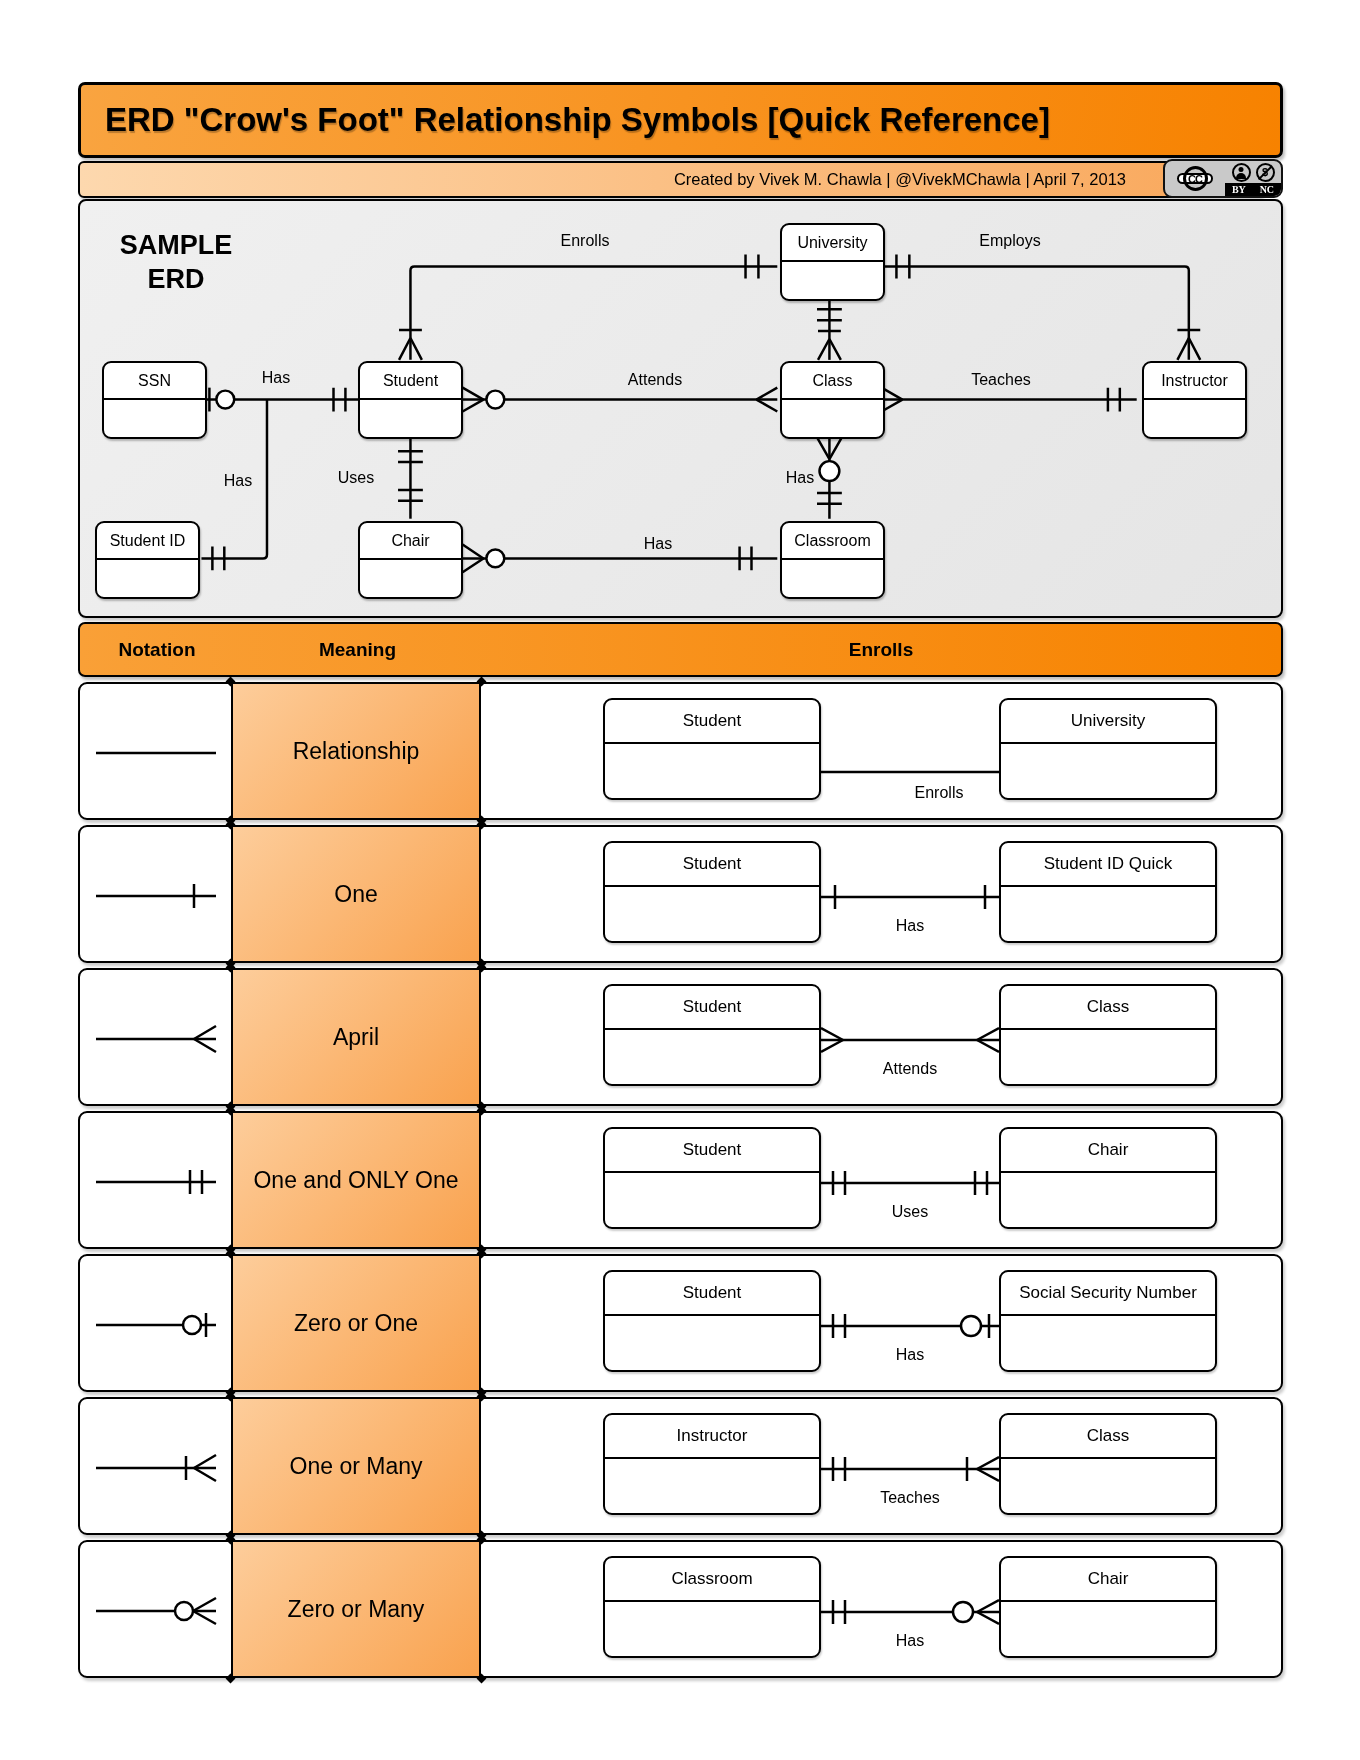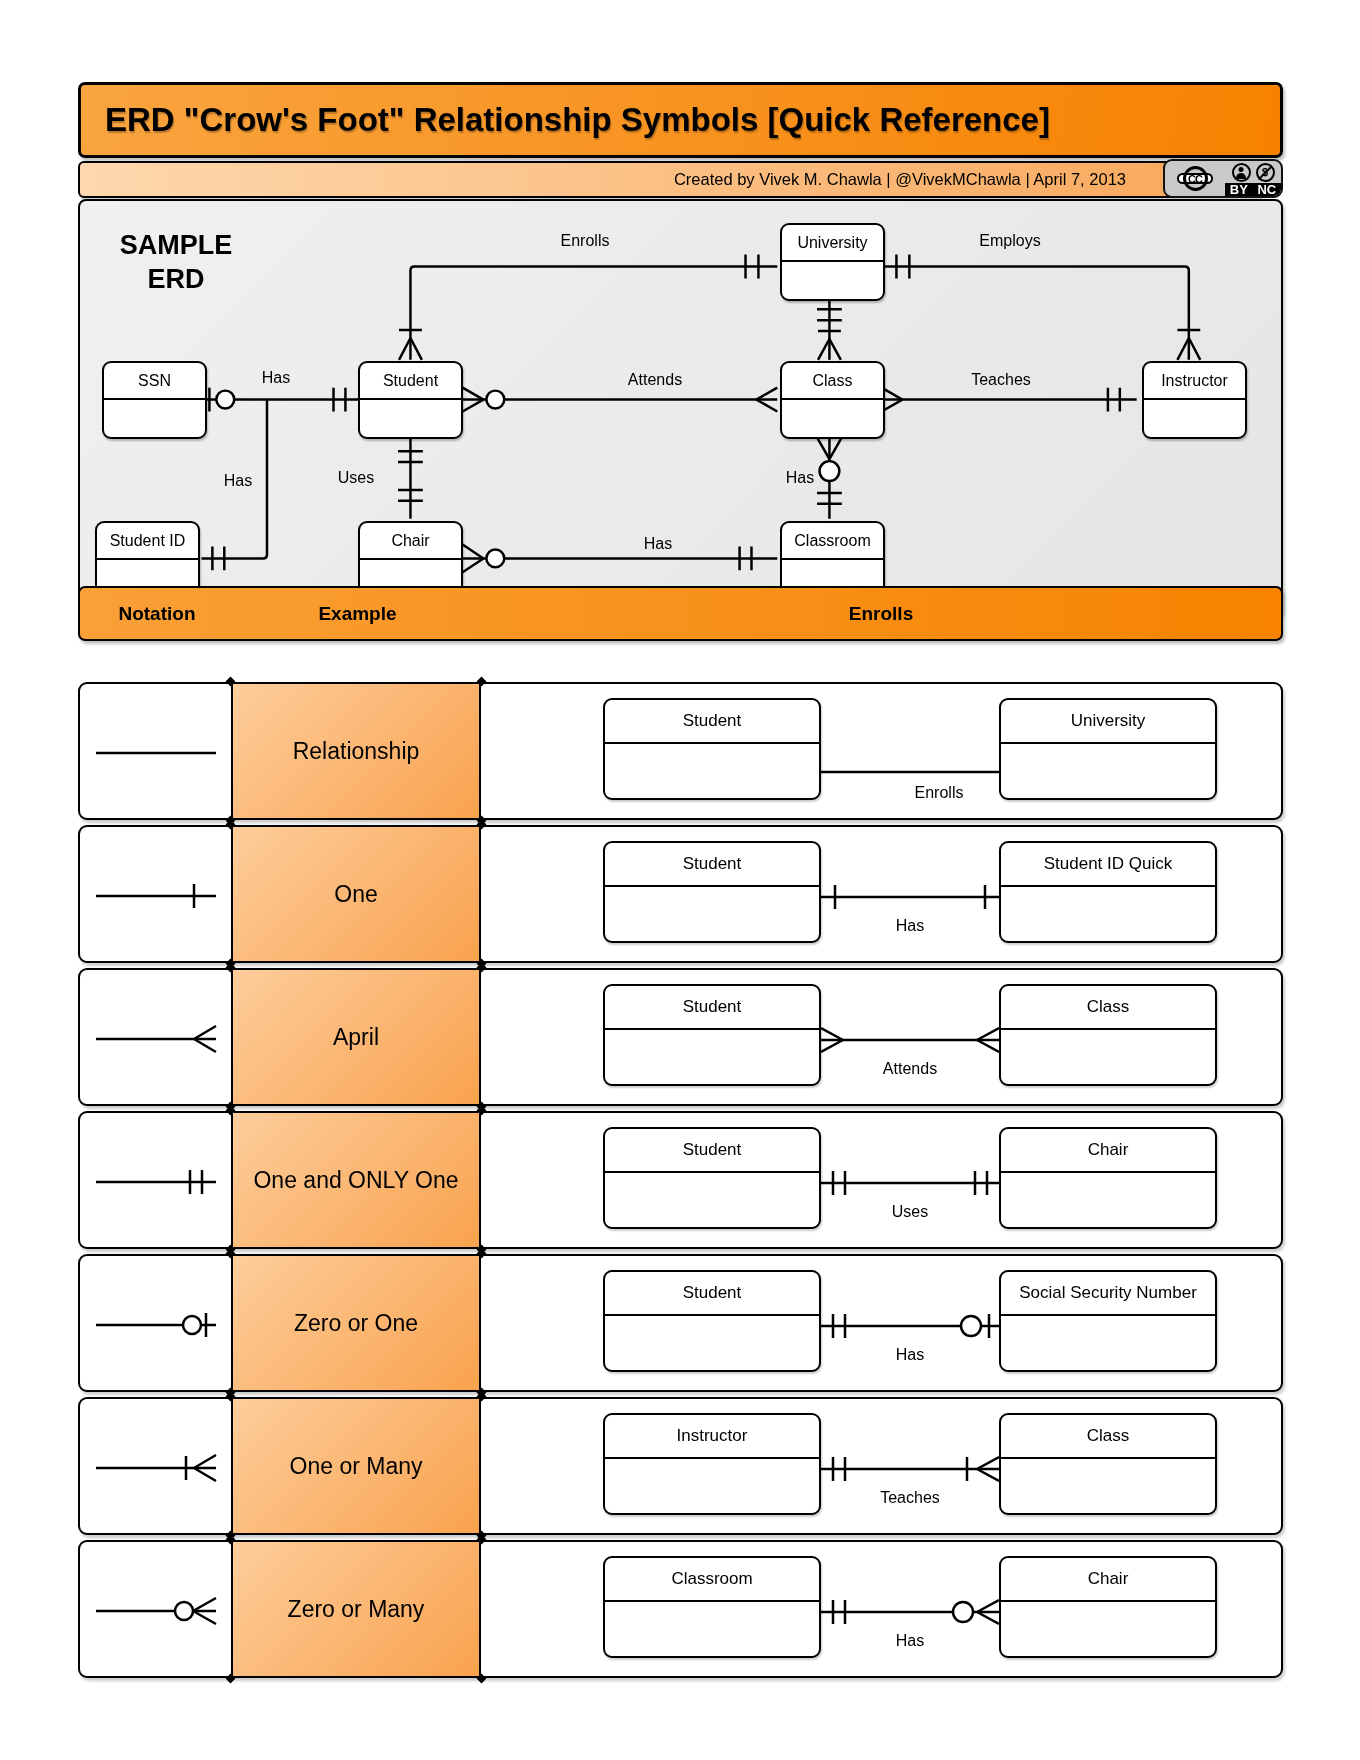--- a/index.html
+++ b/index.html
@@ -26,38 +26,38 @@
   .ccright{flex:1;display:flex;flex-direction:column;}
   .ccicons{flex:1;display:flex;align-items:center;justify-content:space-around;padding:0 4px;}
   .icircle{width:19px;height:19px;border:2.5px solid #000;border-radius:50%;box-sizing:border-box;
     position:relative;display:flex;align-items:center;justify-content:center;background:#c9c9c9;}
   .person::before{content:"";position:absolute;top:2px;left:50%;transform:translateX(-50%);
     width:5px;height:5px;background:#000;border-radius:50%;}
   .person::after{content:"";position:absolute;bottom:1px;left:50%;transform:translateX(-50%);
     width:10px;height:6px;background:#000;border-radius:5px 5px 0 0;}
   .nodollar{font-size:11px;font-weight:bold;}
   .nodollar::after{content:"";position:absolute;left:-2px;top:7px;width:18px;height:2px;background:#000;transform:rotate(-45deg);}
-  .cclabels{height:13px;background:#000;color:#fff;font-size:13px;font-weight:bold;
-    display:flex;align-items:center;justify-content:space-around;border-radius:0 0 6px 0;}
+  .cclabels{height:13px;background:#000;color:#fff;font-size:10px;font-weight:bold;
+    display:flex;align-items:center;justify-content:space-around;border-radius:0 0 6px 0;font-family:Liberation Serif, serif;}
 
   
   .erd{position:absolute;left:78px;top:199px;width:1205px;height:419px;box-sizing:border-box;
     background:linear-gradient(135deg,#f0f0f0,#e5e5e5);border:2.5px solid #000;border-radius:8px;
     box-shadow:2px 3px 3px rgba(0,0,0,.2);}
   .erd-svg{position:absolute;left:0;top:0;width:100%;height:100%;}
   .erd-heading{position:absolute;left:20px;top:28px;width:152px;text-align:center;
     font-size:27px;font-weight:bold;line-height:1.25;}
   .ent{position:absolute;width:105px;height:78px;box-sizing:border-box;background:#fff;
     border:2.5px solid #000;border-radius:9px;box-shadow:1px 2px 2px rgba(0,0,0,.25);}
   .ent .t{height:35px;border-bottom:2.5px solid #000;display:flex;align-items:center;justify-content:center;
     font-size:16px;white-space:nowrap;}
   .lbl{position:absolute;font-size:16px;transform:translate(-50%,-50%);white-space:nowrap;}
 
   
-  .thead{position:absolute;left:78px;top:586px;width:1205px;height:55px;box-sizing:border-box;
+  .thead{position:absolute;left:78px;top:622px;width:1205px;height:55px;box-sizing:border-box;
     background:linear-gradient(90deg,#f9a037,#f78300);border:2.5px solid #000;border-radius:7px;
     display:flex;align-items:center;font-weight:bold;font-size:19px;box-shadow:2px 3px 3px rgba(0,0,0,.25);}
   .h-not{width:154px;text-align:center;}
   .h-mean{width:247px;text-align:center;}
   .h-ex{flex:1;text-align:center;}
 
   .row{position:absolute;left:78px;width:1205px;height:138px;box-sizing:border-box;background:#fff;
     border:2.5px solid #000;border-radius:9px;display:flex;box-shadow:2px 3px 3px rgba(0,0,0,.2);}
   .c-not{width:151px;border-right:2.5px solid #000;position:relative;}
   .c-not svg{position:absolute;left:6px;top:39px;}
@@ -199,21 +199,21 @@
     <span class="lbl" style="left:575px;top:179px">Attends</span>
     <span class="lbl" style="left:921px;top:179px">Teaches</span>
     <span class="lbl" style="left:158px;top:280px">Has</span>
     <span class="lbl" style="left:276px;top:277px">Uses</span>
     <span class="lbl" style="left:720px;top:277px">Has</span>
     <span class="lbl" style="left:578px;top:343px">Has</span>
   </div>
 
   <div class="thead">
     <span class="h-not">Notation</span>
-    <span class="h-mean">Example</span>
+    <span class="h-mean">Meaning</span>
     <span class="h-ex">Enrolls</span>
   </div>
 
   <div class="row row-1" style="top:682px">
     <div class="c-not">
       <svg width="140" height="60">
         <path d="M10,30 H130"></path>
       </svg>
     </div>
     <div class="c-mean">

